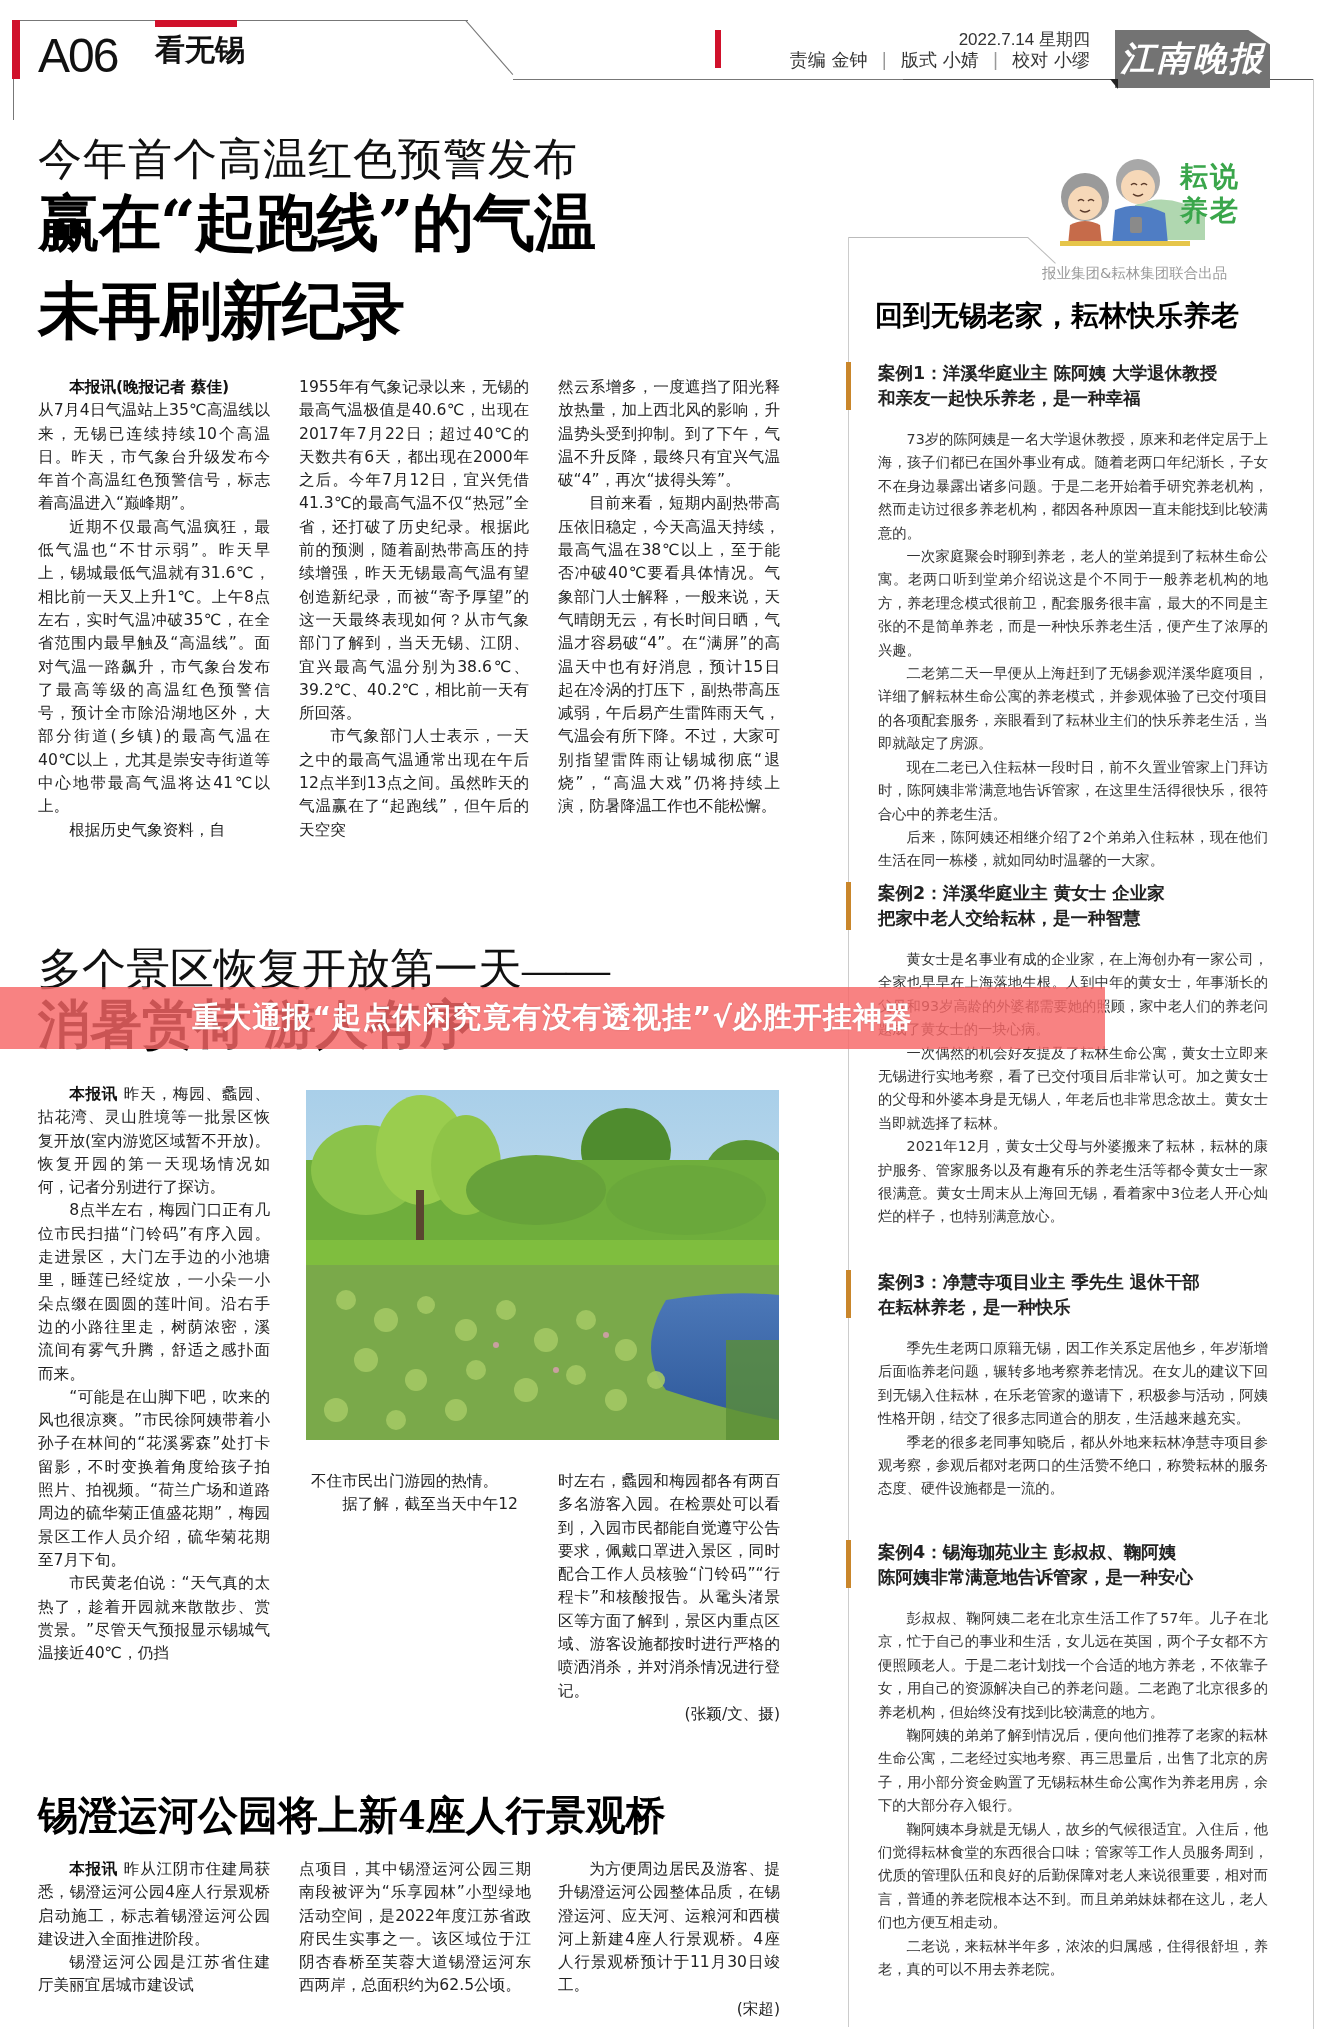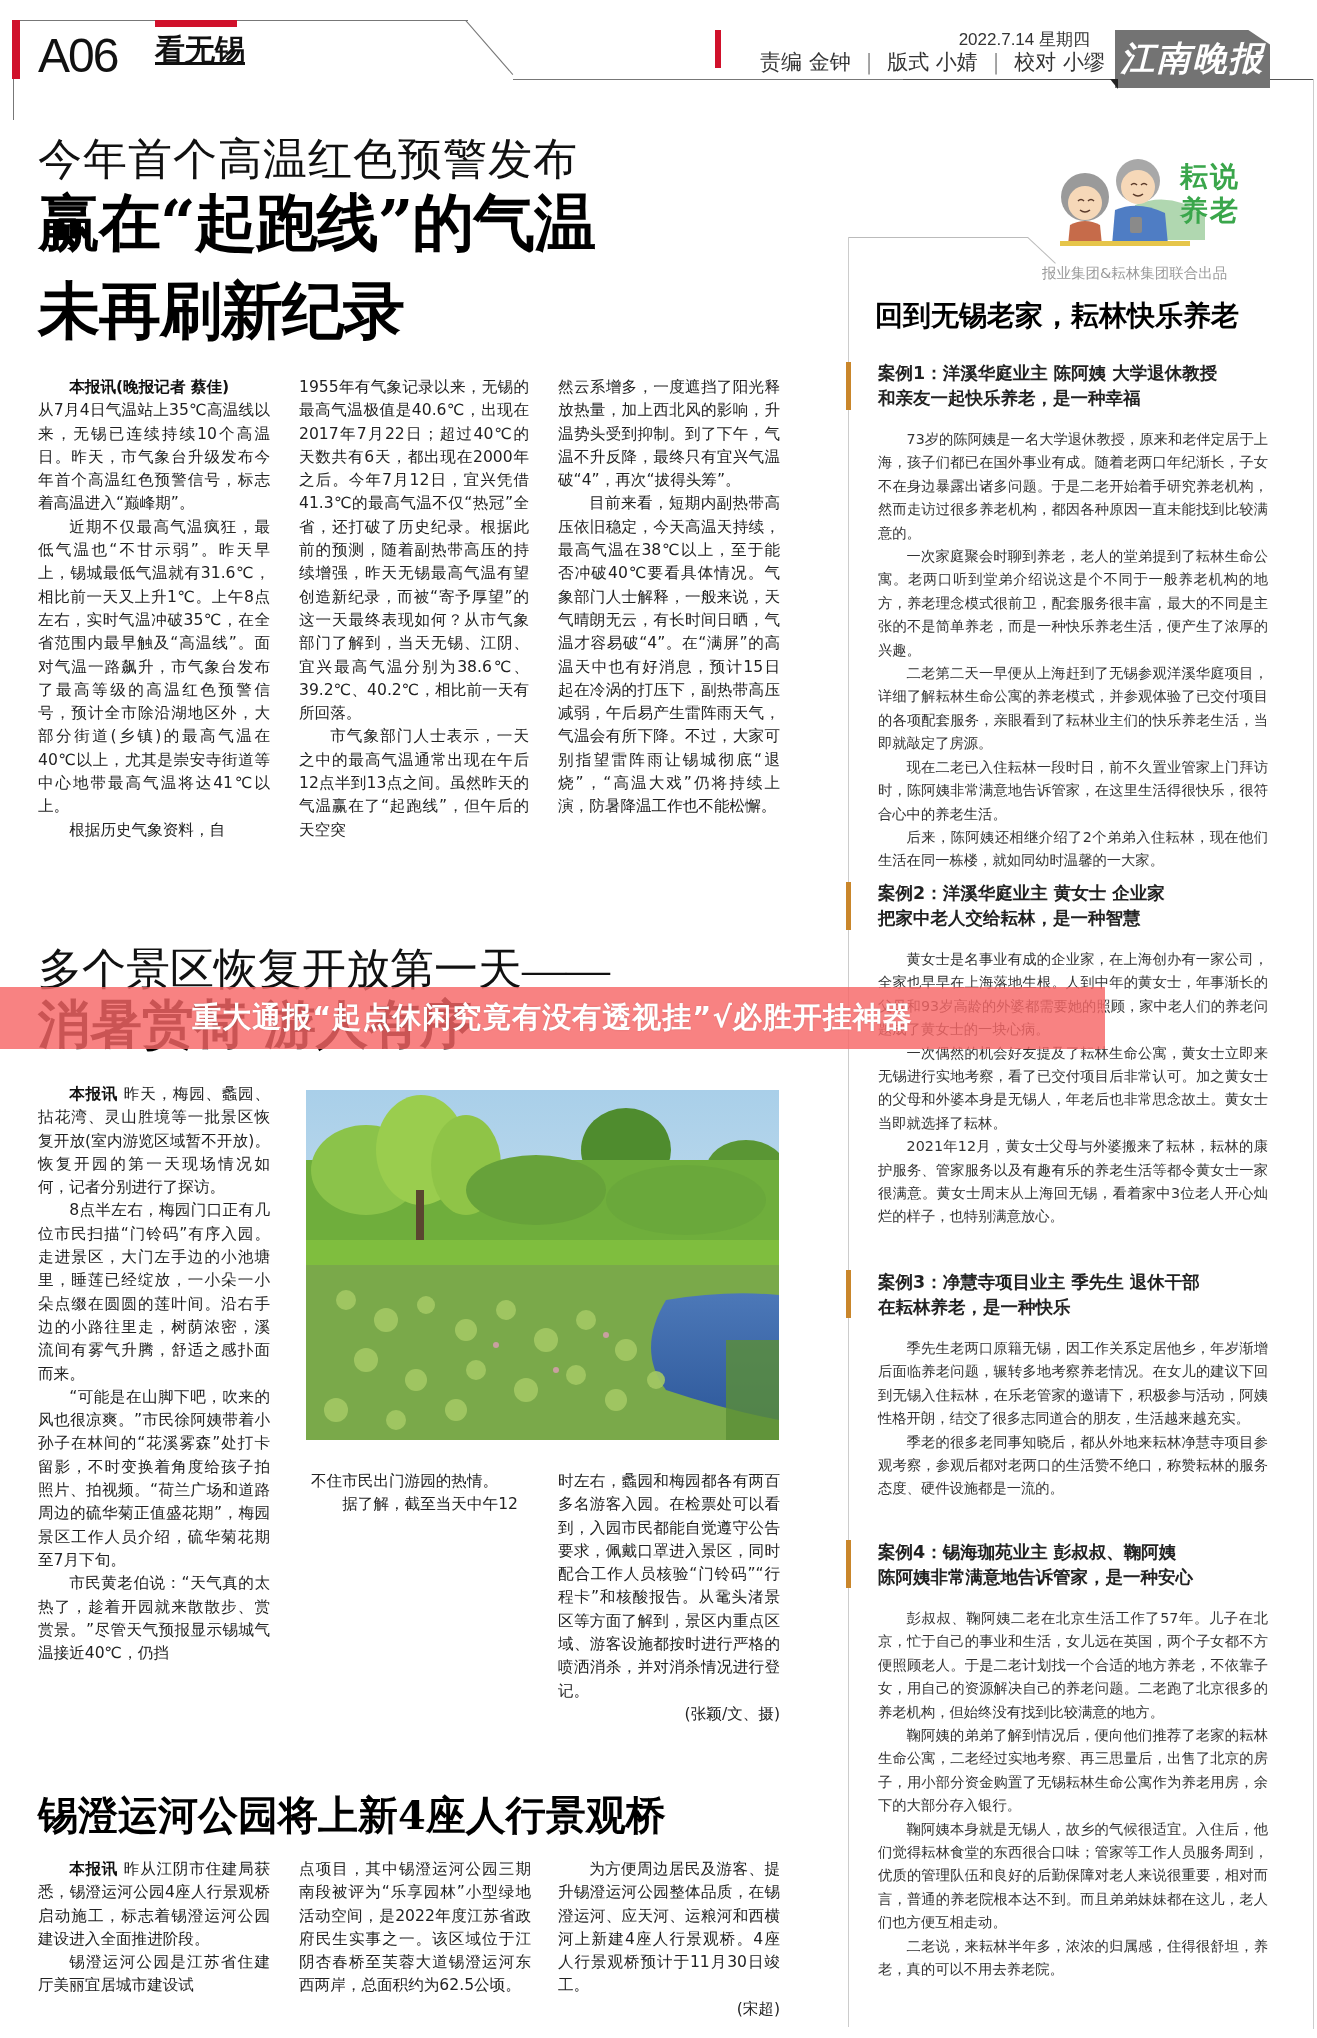--- a/index.html
+++ b/index.html
@@ -10,25 +10,25 @@
 
   
   .hdr-line-top { left: 13px; top: 20px; width: 455px; height: 1px; background: #777; }
   .hdr-diag { left: 466px; top: 20px; width: 72px; height: 1px; background: #777; transform-origin: 0 0; transform: rotate(49deg); }
   .hdr-line-mid { left: 513px; top: 79px; width: 390px; height: 1px; background: #777; }
   .hdr-line-right { left: 903px; top: 79px; width: 410px; height: 1px; background: #555; }
   .hdr-vline-left { left: 13px; top: 20px; width: 1px; height: 100px; background: #777; }
   .red-bar-a { left: 12px; top: 20px; width: 8px; height: 59px; background: #d0112b; }
   .page-no { left: 38px; top: 28px; font-size: 48px; font-family: "Liberation Sans", sans-serif; letter-spacing: -2px; color: #111; font-weight: normal; }
   .section-bar { left: 155px; top: 20px; width: 82px; height: 7px; background: #d0112b; }
-  .section-name { left: 155px; top: 30px; font-size: 30px; font-weight: bold; color: #111; text-decoration: underline; }
+  .section-name { left: 155px; top: 30px; font-size: 30px; font-weight: bold; color: #111; }
 
   .red-bar-b { left: 715px; top: 30px; width: 6px; height: 38px; background: #d0112b; }
   .date { left: 905px; top: 28px; font-size: 17px; color: #333; text-align: right; width: 185px; font-family: "Liberation Sans", sans-serif; }
-  .credits { left: 760px; top: 48px; font-size: 21px; color: #333; width: 330px; text-align: center; white-space: nowrap; }
+  .credits { left: 760px; top: 48px; font-size: 18px; color: #333; width: 330px; text-align: right; white-space: nowrap; }
   .credits .sep { color: #999; margin: 0 8px; }
   .masthead { left: 1115px; top: 30px; width: 155px; height: 58px; background: #737373; color: #fff; font-family: "DejaVu Serif", serif; font-style: italic; font-size: 34px; font-weight: bold; display: flex; align-items: center; justify-content: center; letter-spacing: 2px; clip-path: polygon(0 0, 86% 0, 100% 25%, 100% 100%, 0 100%); }
   .masthead-fold { left: 1110px; top: 79px; width: 0; height: 0; border-left: 8px solid transparent; border-top: 10px solid #222; }
 
   
   .kicker { left: 38px; top: 130px; font-size: 44px; color: #111; letter-spacing: 1px; font-weight: normal; }
   .headline { left: 38px; font-family: "DejaVu Serif", serif; font-weight: 900; font-size: 62px; color: #000; letter-spacing: -1px; line-height: 1; }
   .headline.l1 { top: 192px; }
   .headline.l2 { top: 280px; }
 

